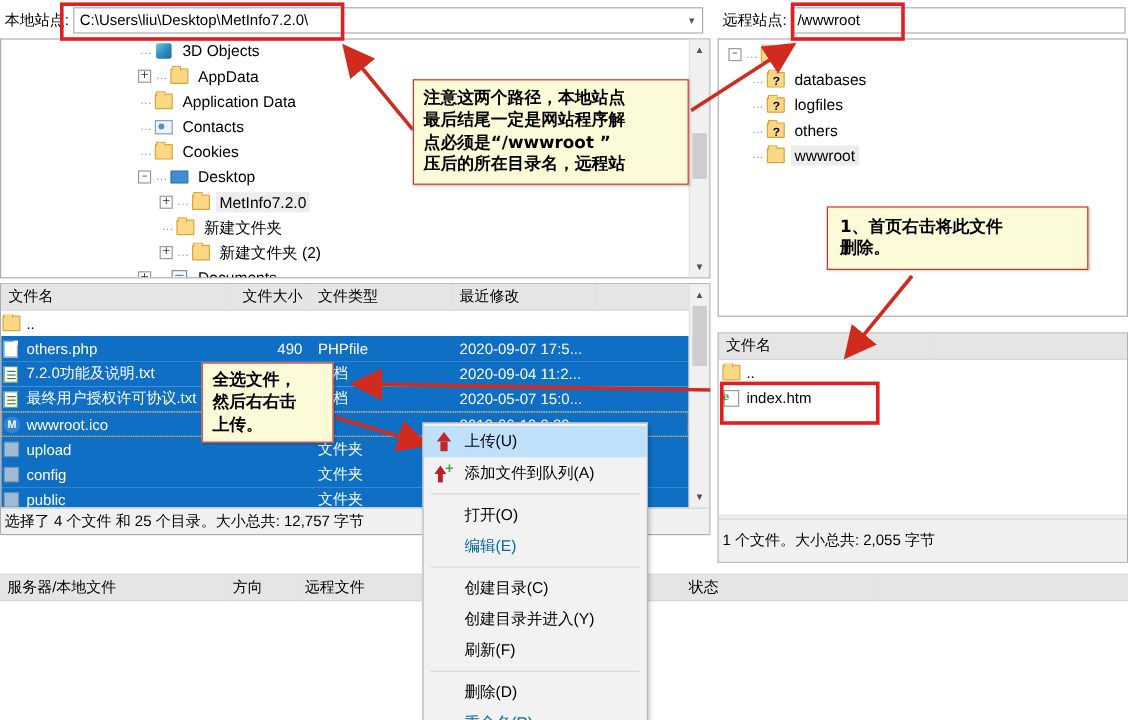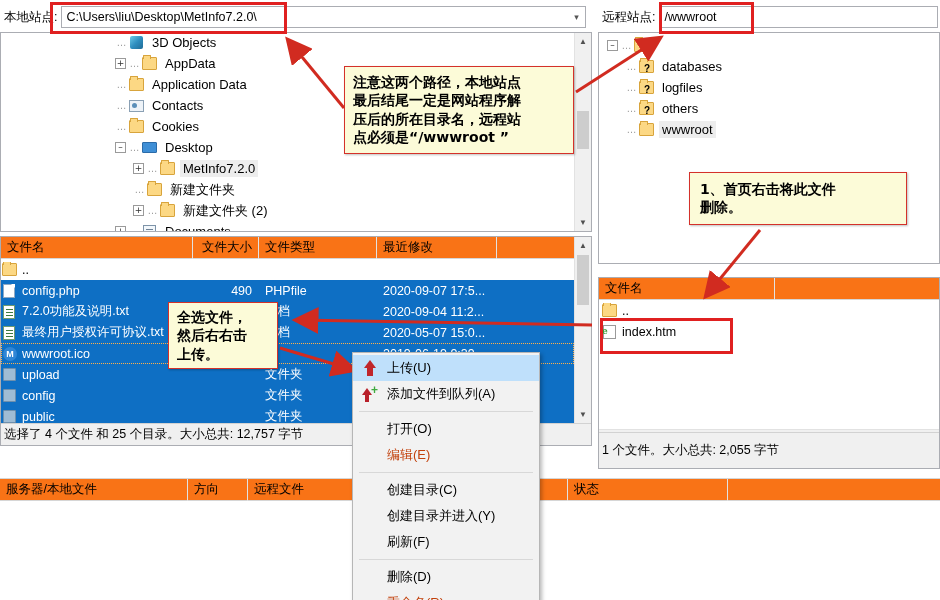--- a/index.html
+++ b/index.html
@@ -72,21 +72,21 @@
   .f-ico { position:absolute; left:2px; top:1px; width:14px; height:14px; border-radius:50%;
            background:#2f86d6; color:#fff; font-size:9px; line-height:14px; text-align:center; font-weight:bold;}
   .f-folder-gray { position:absolute; left:2px; top:1px; width:13px; height:13px;
            background:#9fbcd4; border:1px solid #6f90ad; border-radius:1px;}
   .f-htm { position:absolute; left:2px; top:1px; width:13px; height:14px; background:#fff; border:1px solid #9a9a9a;}
   .f-htm-e { position:absolute; left:1px; top:3px; font-size:9px; font-weight:bold; color:#3a9e3a; line-height:9px;
            font-family:"DejaVu Serif", serif; }
 
   
   .lv-head {
-    height: 22px; background: #f97316; border-bottom: 1px solid #d6d6d6;
+    height: 22px; background: #e5e5e5; border-bottom: 1px solid #d6d6d6;
     display: flex; align-items: center; font-size: 12.5px; position: relative;
   }
   .lv-head .col { padding: 0 6px; border-right: 1px solid #e2e2e2; height: 22px;
     display: flex; align-items: center; overflow: hidden; white-space: nowrap; }
   .lv-head .col.r { justify-content: flex-end; }
   .lv-body { position: relative; overflow: hidden; background: #fff; }
   .lrow { height: 21px; display: flex; align-items: center; font-size: 12.5px; white-space: nowrap; }
   .lrow .c-name { display: flex; align-items: center; overflow: hidden; }
   .lrow .c-size { text-align: right; padding-right: 7px; }
   .lrow .c-type { padding-left: 6px; }
@@ -112,21 +112,21 @@
 
   
   #ctxmenu {
     position: absolute; background: #f2f2f2; border: 1px solid #b6b6b6;
     box-shadow: 2px 2px 4px rgba(0,0,0,.28); padding: 2px 0; z-index: 50;
   }
   .mi { height: 26px; display: flex; align-items: center; font-size: 13px; padding-left: 4px; white-space: nowrap;}
   .mi .mico { width: 26px; flex: 0 0 auto; position: relative; height: 20px; }
   .mi .mlabel { padding-left: 4px; }
   .mi.hl { background: #bfe0fb; }
-  .mi.disabled .mlabel { color: #c2410c; }
+  .mi.disabled .mlabel { color: #0369a1; }
   .msep { height: 1px; background: #d8d8d8; margin: 4px 6px; }
   .up-arrow { position:absolute; left:7px; top:2px; width:0; height:0;
       border-left:6px solid transparent; border-right:6px solid transparent; border-bottom:8px solid #c0262b; }
   .up-arrow:after { content:''; position:absolute; left:-3px; top:8px; width:6px; height:8px; background:#c0262b; }
   .up-arrow-g { position:absolute; left:5px; top:4px; width:0; height:0;
       border-left:5px solid transparent; border-right:5px solid transparent; border-bottom:7px solid #b8202a; }
   .up-arrow-g:after { content:''; position:absolute; left:-2px; top:7px; width:4px; height:7px; background:#b8202a; }
   .plus-g { position:absolute; left:14px; top:1px; color:#3faa3f; font-size:12px; font-weight:bold; line-height:10px; }
 
   
@@ -331,21 +331,21 @@
             </span>
             <span class="c-size" style="width:66px"></span>
             <span class="c-type" style="width:118px"></span>
             <span class="c-date" style="width:160px"></span>
           </div>
           <div class="lrow sel">
             <span class="c-name" style="width:192px">
               <span class="ico">
                 <span class="f-php"></span>
               </span>
-              <span class="nm">config.php</span>
+              <span class="nm">others.php</span>
             </span>
             <span class="c-size" style="width:66px">490</span>
             <span class="c-type" style="width:118px">PHPfile</span>
             <span class="c-date" style="width:160px">2020-09-07 17:5...</span>
           </div>
           <div class="lrow sel">
             <span class="c-name" style="width:192px">
               <span class="ico">
                 <span class="f-txt"></span>
               </span>
@@ -535,22 +535,22 @@
     <path d="M280,348 L354,370" stroke="#d12b20" stroke-width="3" fill="none" marker-end="url(#ah)"></path>
   </svg>
 
   <div class="redbox" style="left:50px;top:2px;width:237px;height:32px;"></div>
   <div class="redbox" style="left:659px;top:2px;width:95px;height:32px;"></div>
   <div class="redbox" style="left:600px;top:318px;width:133px;height:36px;"></div>
 
   <div class="note" style="left:344px;top:66px;width:230px;padding:6px 8px;font-size:14px;">
     <div>注意这两个路径，本地站点</div>
     <div>最后结尾一定是网站程序解</div>
+    <div>点必须是“/wwwroot ”</div>
     <div>压后的所在目录名，远程站</div>
-    <div>点必须是“/wwwroot ”</div>
   </div>
 
   <div class="note" style="left:689px;top:172px;width:218px;padding:7px 10px;font-size:14px;">
     <div>1、首页右击将此文件</div>
     <div>删除。</div>
   </div>
 
   <div class="note" style="left:168px;top:302px;width:110px;padding:5px 8px;font-size:14px;">
     <div>全选文件，</div>
     <div>然后右右击</div>

